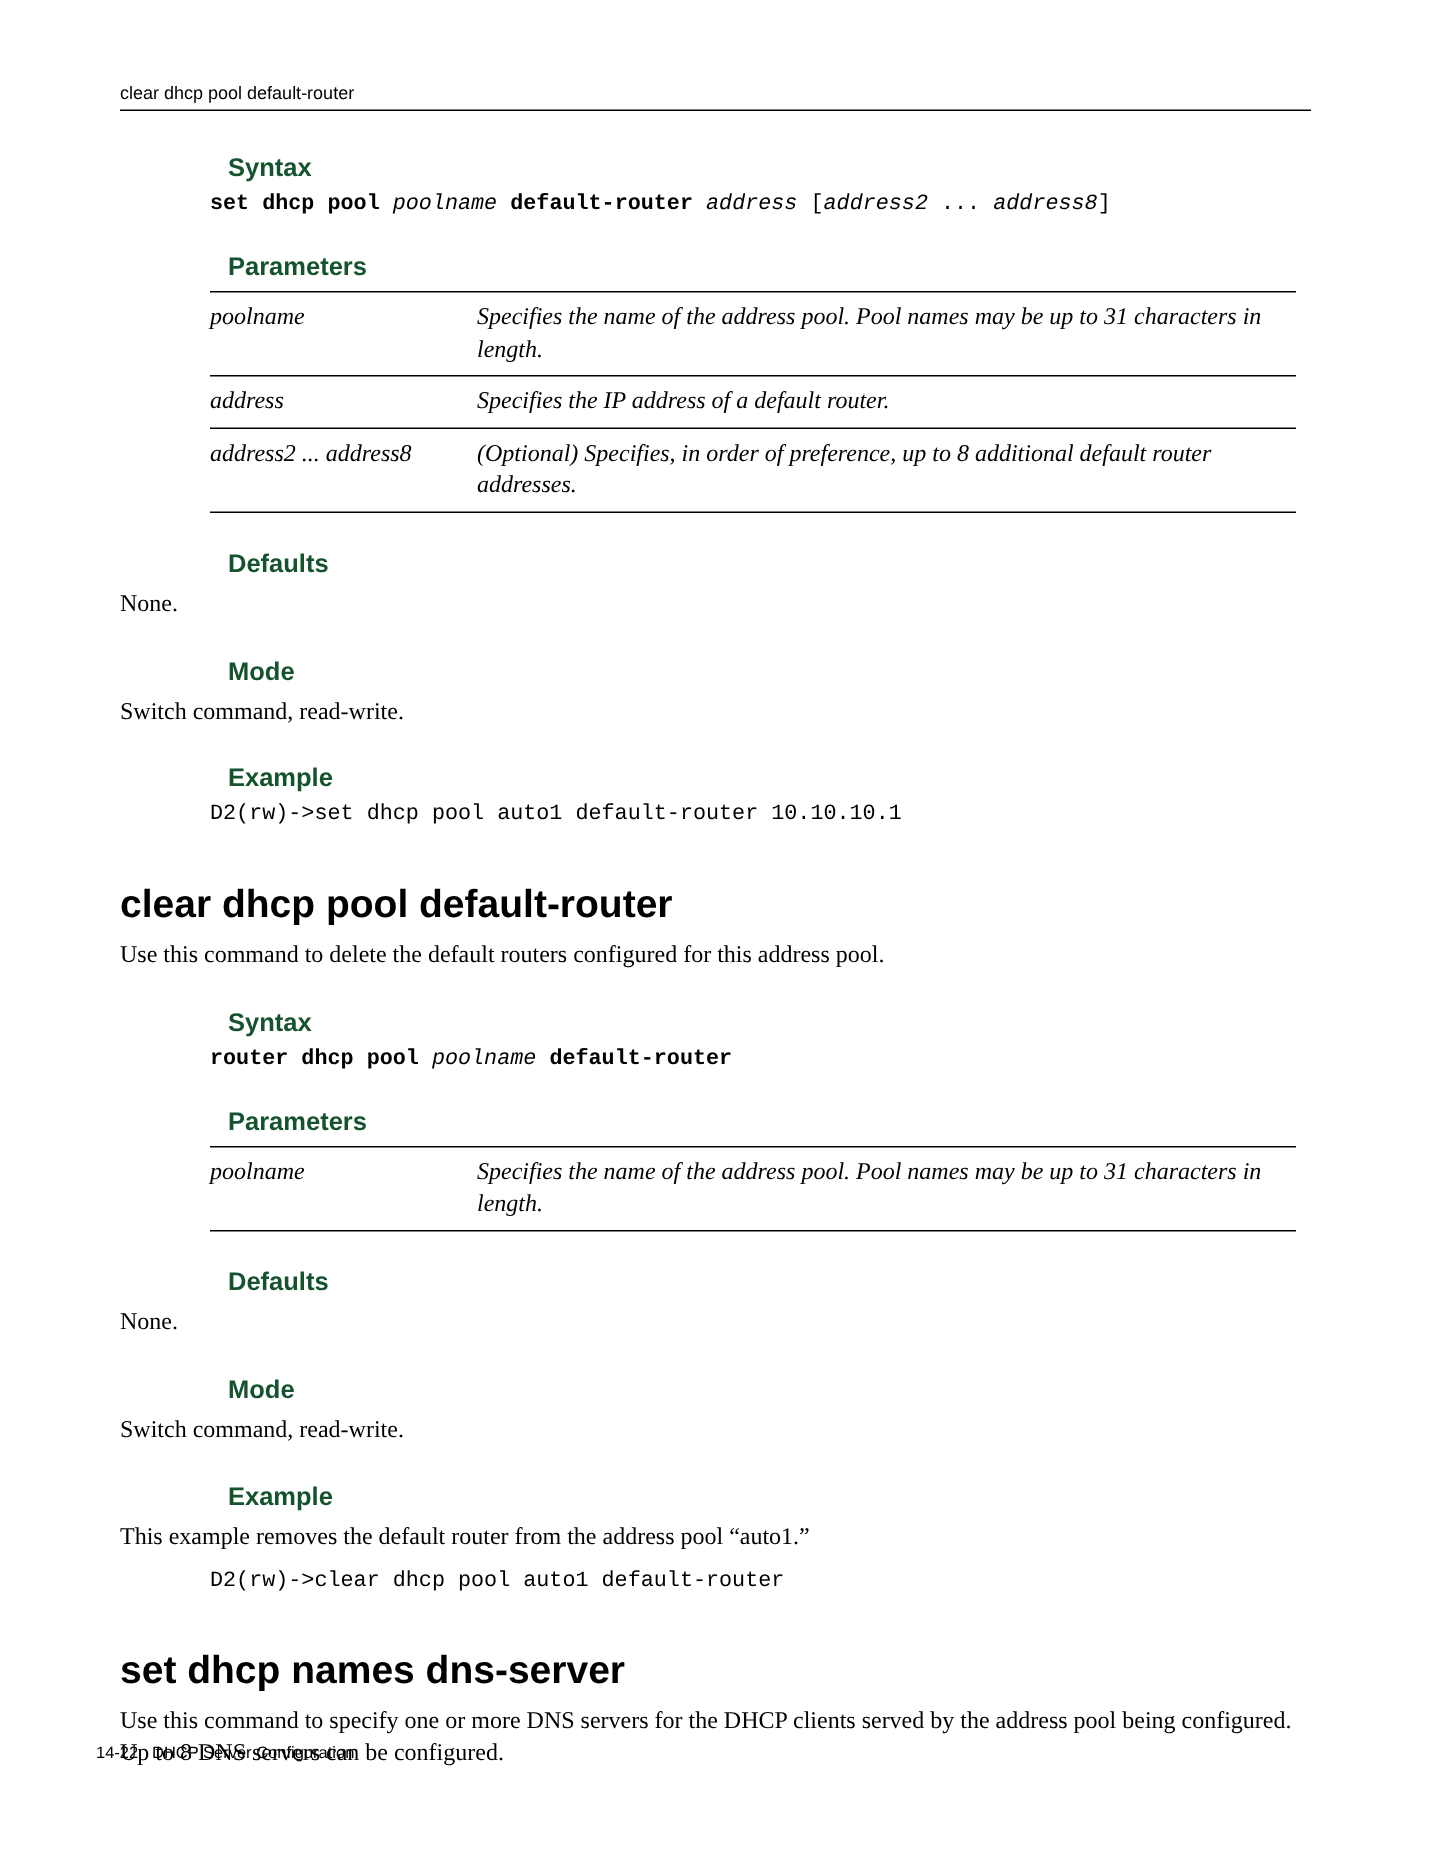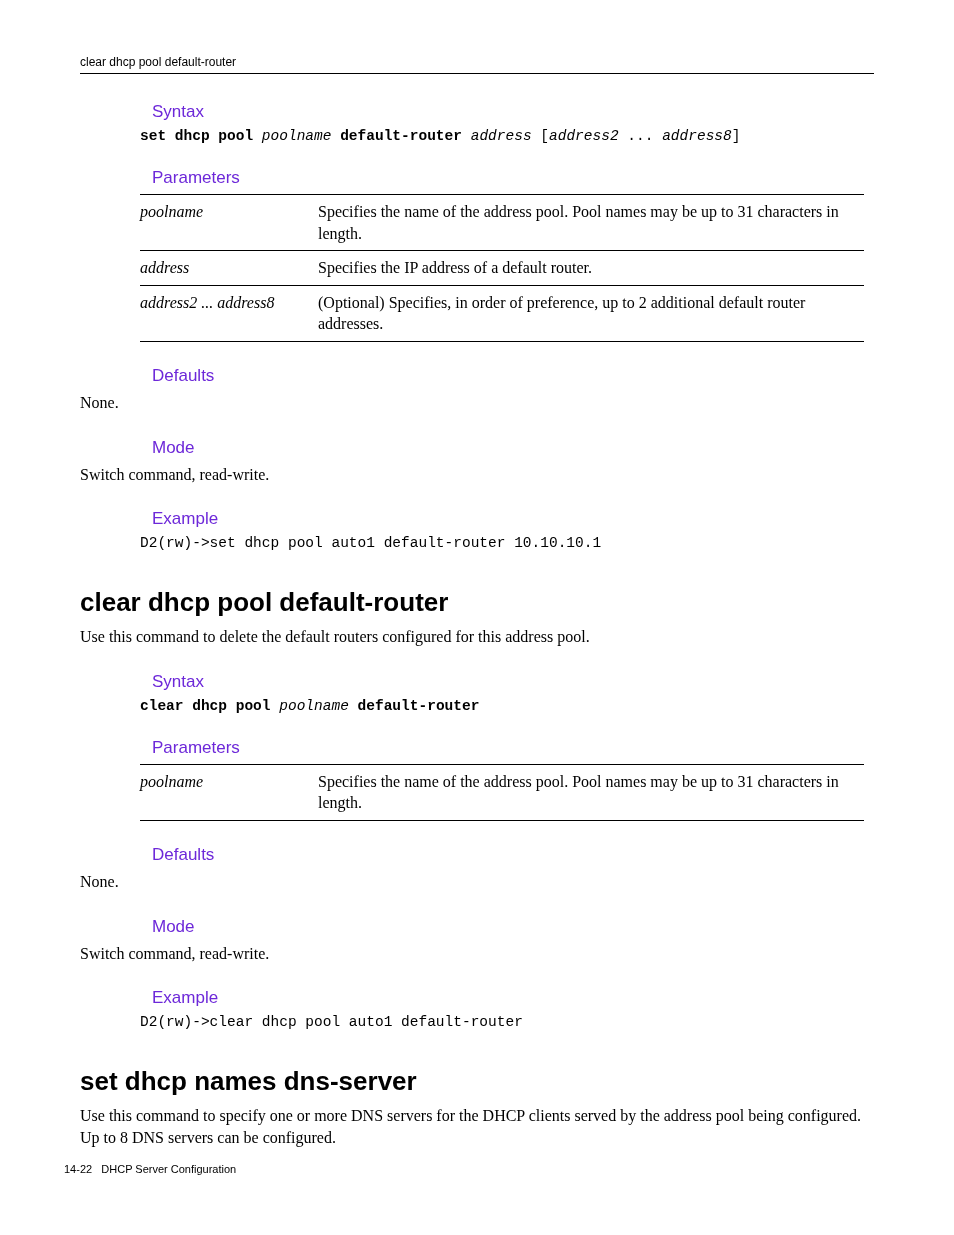--- a/index.html
+++ b/index.html
@@ -19,22 +19,22 @@
   .running-header {
     font-family: Arial, Helvetica, sans-serif;
     font-size: 12px;
     color: #000;
     border-bottom: 1px solid #000;
     padding-bottom: 4px;
     margin-bottom: 28px;
   }
   .sect-head {
     font-family: Arial, Helvetica, sans-serif;
-    font-weight: normal;
-    color: #6d28d9;
+    font-weight: bold;
+    color: #14532d;
     font-size: 17px;
     margin: 24px 0 6px 72px;
   }
   .cmd-title {
     font-family: Arial, Helvetica, sans-serif;
     font-weight: bold;
     color: #000;
     font-size: 26px;
     margin: 36px 0 8px 0;
   }
@@ -57,20 +57,21 @@
     border-collapse: collapse;
     width: 100%;
     margin-top: 4px;
   }
   table.params td {
     border-top: 1px solid #000;
     border-bottom: 1px solid #000;
     padding: 6px 8px 6px 0;
     vertical-align: top;
     line-height: 1.35;
+    font-style: italic;
   }
   table.params td:first-child {
     width: 170px;
     font-style: italic;
   }
   .footer {
     position: absolute;
     left: 64px;
     bottom: 60px;
     font-family: Arial, Helvetica, sans-serif;
@@ -95,60 +96,61 @@
           <tr>
         <td>poolname</td>
         <td>Specifies the name of the address pool. Pool names may be up to 31 characters in length.</td>
       </tr>
       <tr>
         <td>address</td>
         <td>Specifies the IP address of a default router.</td>
       </tr>
       <tr>
         <td>address2 ... address8</td>
-        <td>(Optional) Specifies, in order of preference, up to 2 additional default router addresses.</td>
+        <td>(Optional) Specifies, in order of preference, up to 8 additional default router addresses.</td>
       </tr>
     </tbody>
       </table>
   </div>
 
   <div class="sect-head">Defaults</div>
   <div class="body-indent para">None.</div>
 
   <div class="sect-head">Mode</div>
   <div class="body-indent para">Switch command, read-write.</div>
 
   <div class="sect-head">Example</div>
   <div class="body-indent code">D2(rw)-&gt;set dhcp pool auto1 default-router 10.10.10.1</div>
 
   <div class="cmd-title">clear dhcp pool default-router</div>
   <div class="body-indent para">Use this command to delete the default routers configured for this address pool.</div>
 
   <div class="sect-head">Syntax</div>
-  <div class="body-indent code"><span class="b">clear dhcp pool</span> <span class="i">poolname</span> <span class="b">default-router</span></div>
+  <div class="body-indent code"><span class="b">router dhcp pool</span> <span class="i">poolname</span> <span class="b">default-router</span></div>
 
   <div class="sect-head">Parameters</div>
   <div class="body-indent">
     <table class="params">
       <tbody>
           <tr>
         <td>poolname</td>
         <td>Specifies the name of the address pool. Pool names may be up to 31 characters in length.</td>
       </tr>
     </tbody>
       </table>
   </div>
 
   <div class="sect-head">Defaults</div>
   <div class="body-indent para">None.</div>
 
   <div class="sect-head">Mode</div>
   <div class="body-indent para">Switch command, read-write.</div>
 
   <div class="sect-head">Example</div>
+  <div class="body-indent para">This example removes the default router from the address pool “auto1.”</div>
   <div class="body-indent code">D2(rw)-&gt;clear dhcp pool auto1 default-router</div>
 
   <div class="cmd-title">set dhcp names dns-server</div>
   <div class="body-indent para">Use this command to specify one or more DNS servers for the DHCP clients served by the address pool being configured. Up to 8 DNS servers can be configured.</div>
 
   <div class="footer">
     <span>14-22</span>&nbsp;&nbsp;&nbsp;<span>DHCP Server Configuration</span>
   </div>
 
 </div>

